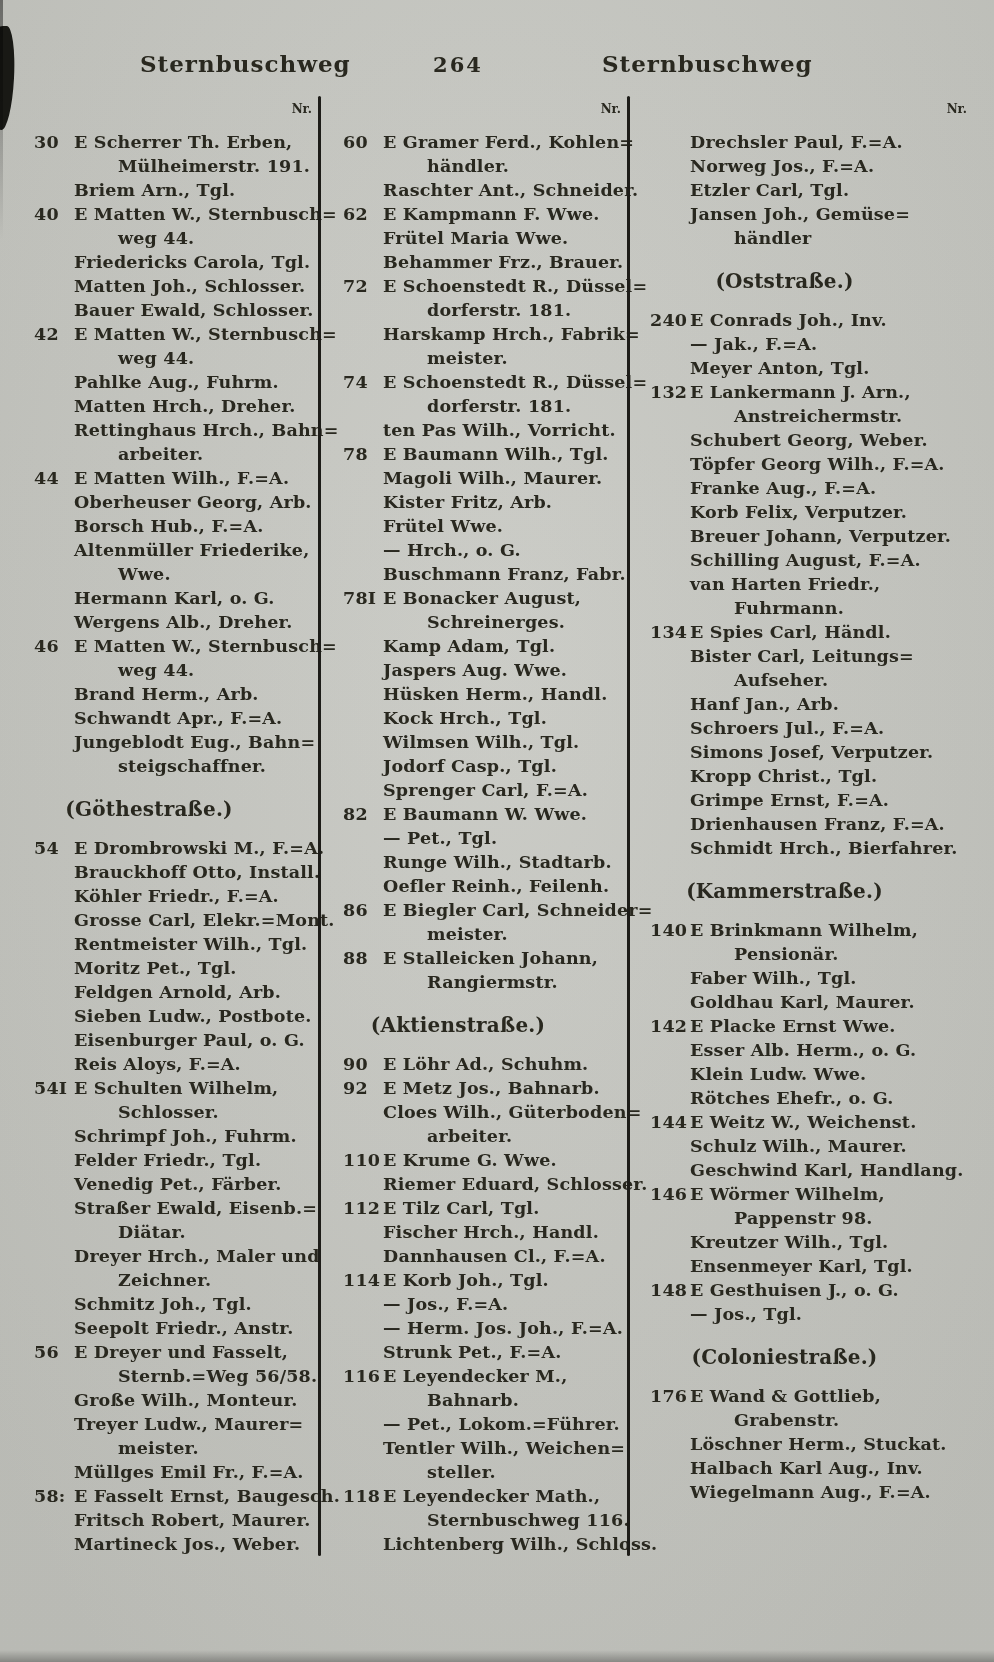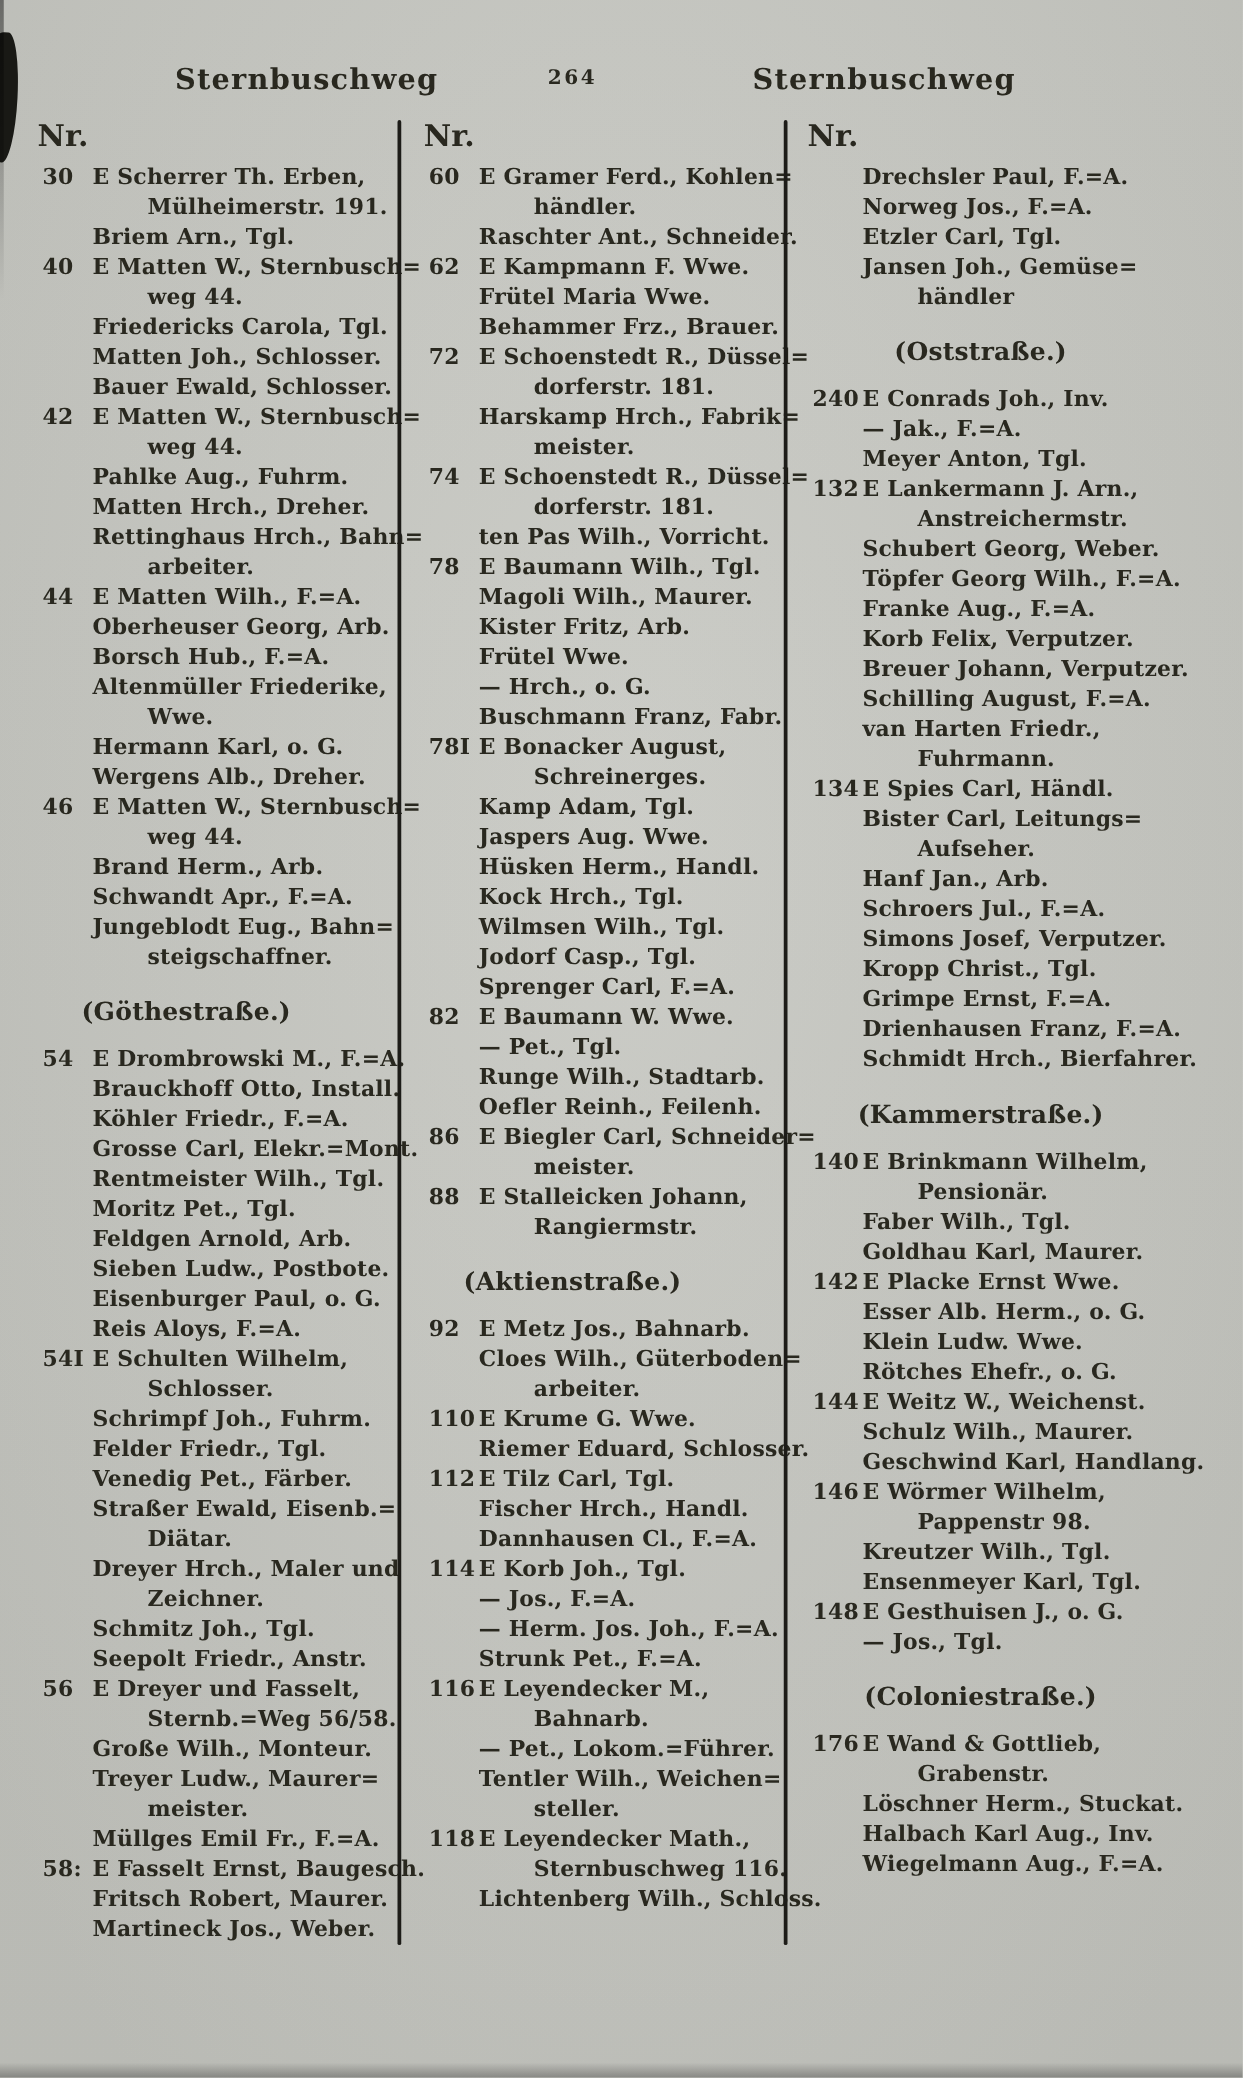--- a/index.html
+++ b/index.html
@@ -15,33 +15,33 @@
   .page{
     position:relative;width:994px;height:1662px;
     background:
       radial-gradient(ellipse at 50% 40%, rgba(255,255,255,0.10), rgba(0,0,0,0.05) 90%),
       linear-gradient(#c7c8c2,#c3c4be);
   }
   .page-header{
     position:absolute;top:50px;left:0;width:994px;height:30px;
   }
   .hdr-left{position:absolute;left:140px;top:0;font-size:23px;letter-spacing:1px;}
-  .hdr-num{position:absolute;left:408px;top:2px;width:100px;text-align:center;font-size:16px;letter-spacing:2px;}
+  .hdr-num{position:absolute;left:408px;top:2px;width:100px;text-align:center;font-size:21px;letter-spacing:2px;}
   .hdr-right{position:absolute;left:602px;top:0;width:180px;text-align:center;font-size:23px;letter-spacing:1px;}
   .cols{
     position:absolute;top:96px;left:0;width:994px;
     display:flex;align-items:stretch;
     padding-left:30px;box-sizing:border-box;
   }
   .col{box-sizing:border-box;}
   .col1{width:282px;}
   .col2{width:300px;padding-left:18px;}
   .col3{width:351px;padding-left:16px;padding-right:14px;}
   .vrule{width:3px;flex:none;background:#1d1c18;margin-left:6px;border-radius:2px;}
-  .nr-label{font-size:24px;line-height:26px;margin-bottom:8px;}
+  .nr-label{font-size:12px;line-height:26px;margin-bottom:8px;text-align:right;}
   .ln{font-size:17.5px;line-height:24px;white-space:nowrap;letter-spacing:0.2px;}
   .ln.numline{display:flex;}
   .hn{flex:none;width:44px;padding-left:4px;box-sizing:border-box;}
   .res{padding-left:44px;}
   .cont{padding-left:88px;}
   .street{text-align:center;padding:19px 44px 15px 0;font-size:20px;}
   .artifact-blob{
     position:absolute;left:-6px;top:26px;width:20px;height:104px;
     background:#191915;border-radius:8px 60% 60% 10px;transform:rotate(3deg);
   }
@@ -216,20 +216,24 @@
           <span class="hn">86</span>
           <span>E Biegler Carl, Schneider=</span>
         </div>
         <div class="ln cont">meister.</div>
         <div class="ln numline">
           <span class="hn">88</span>
           <span>E Stalleicken Johann,</span>
         </div>
         <div class="ln cont">Rangiermstr.</div>
         <div class="ln street">(Aktienstraße.)</div>
+        <div class="ln numline">
+          <span class="hn">90</span>
+          <span>E Löhr Ad., Schuhm.</span>
+        </div>
         <div class="ln numline">
           <span class="hn">92</span>
           <span>E Metz Jos., Bahnarb.</span>
         </div>
         <div class="ln res">Cloes Wilh., Güterboden=</div>
         <div class="ln cont">arbeiter.</div>
         <div class="ln numline">
           <span class="hn">110</span>
           <span>E Krume G. Wwe.</span>
         </div>

